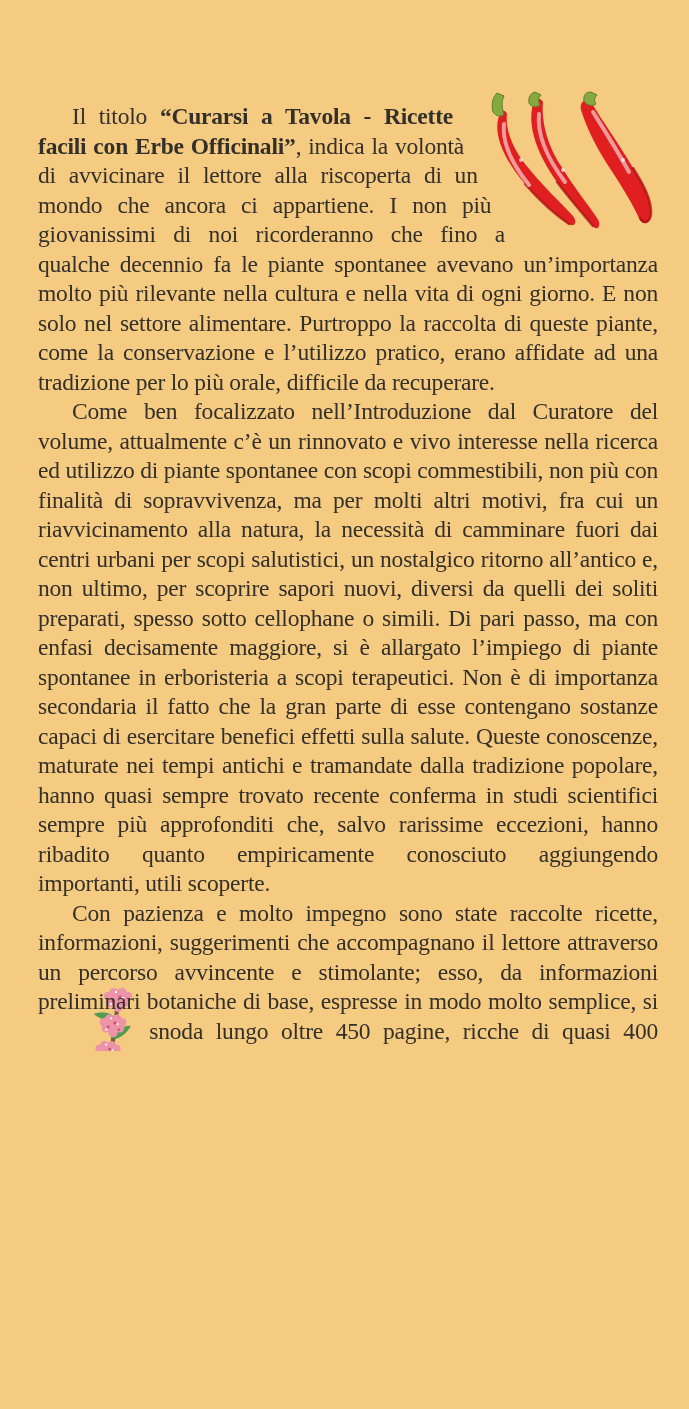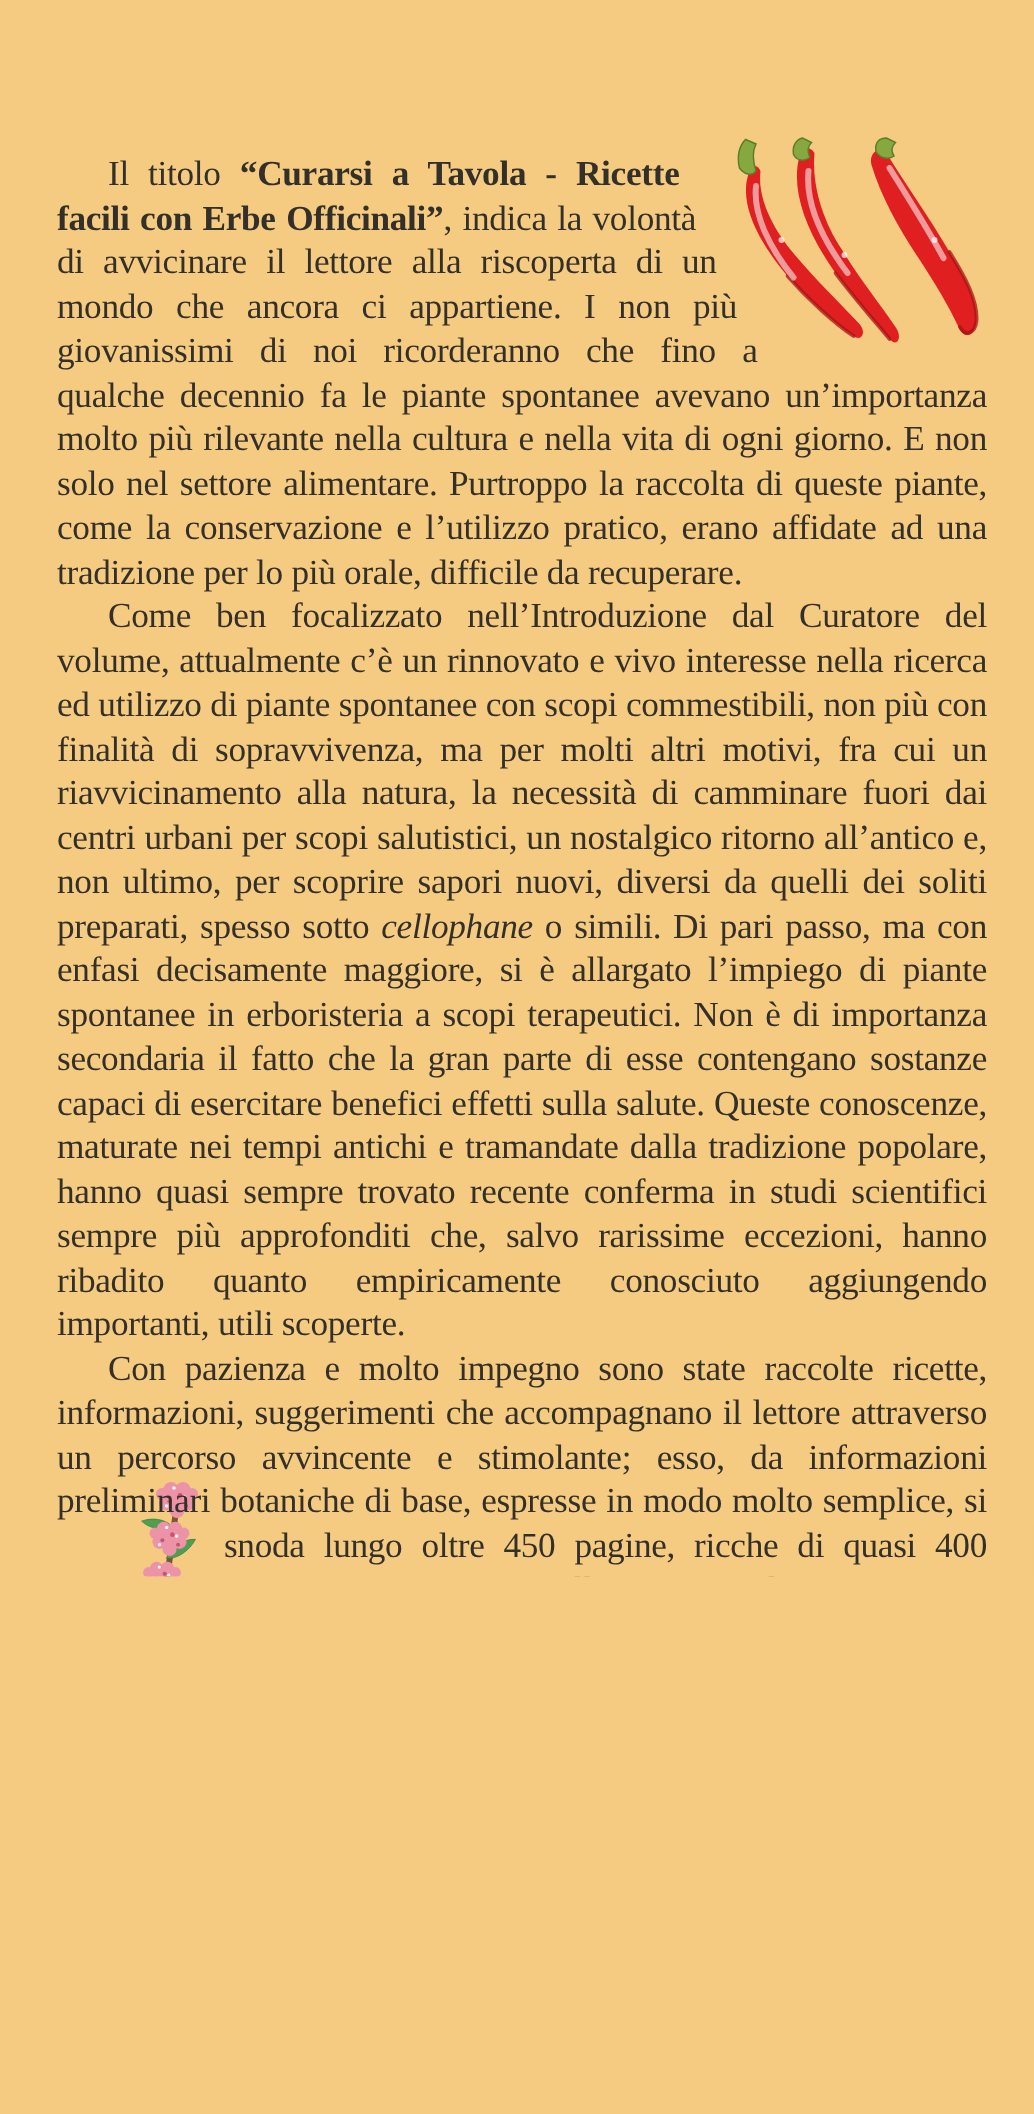--- a/index.html
+++ b/index.html
@@ -17,21 +17,21 @@
     left:38px; top:102px;
     width:620px;
     font-size:23.5px;
     line-height:29.5px;
     text-align:justify;
     letter-spacing:-0.2px;
     hyphens:auto;
   }
   .text-block p { margin:0; text-indent:34px; }
   .bold   { font-weight:bold; }
-  .italic { font-style:italic; }
+  .italic { }
 
   .float-peppers {
     float:right;
     width:205px; height:150px;
     margin:-12px -10px 4px 10px;
     shape-outside: polygon(2% 0%, 100% 0%, 100% 100%, 34% 100%);
     shape-margin:6px;
   }
   .float-plant {
     float:left;

